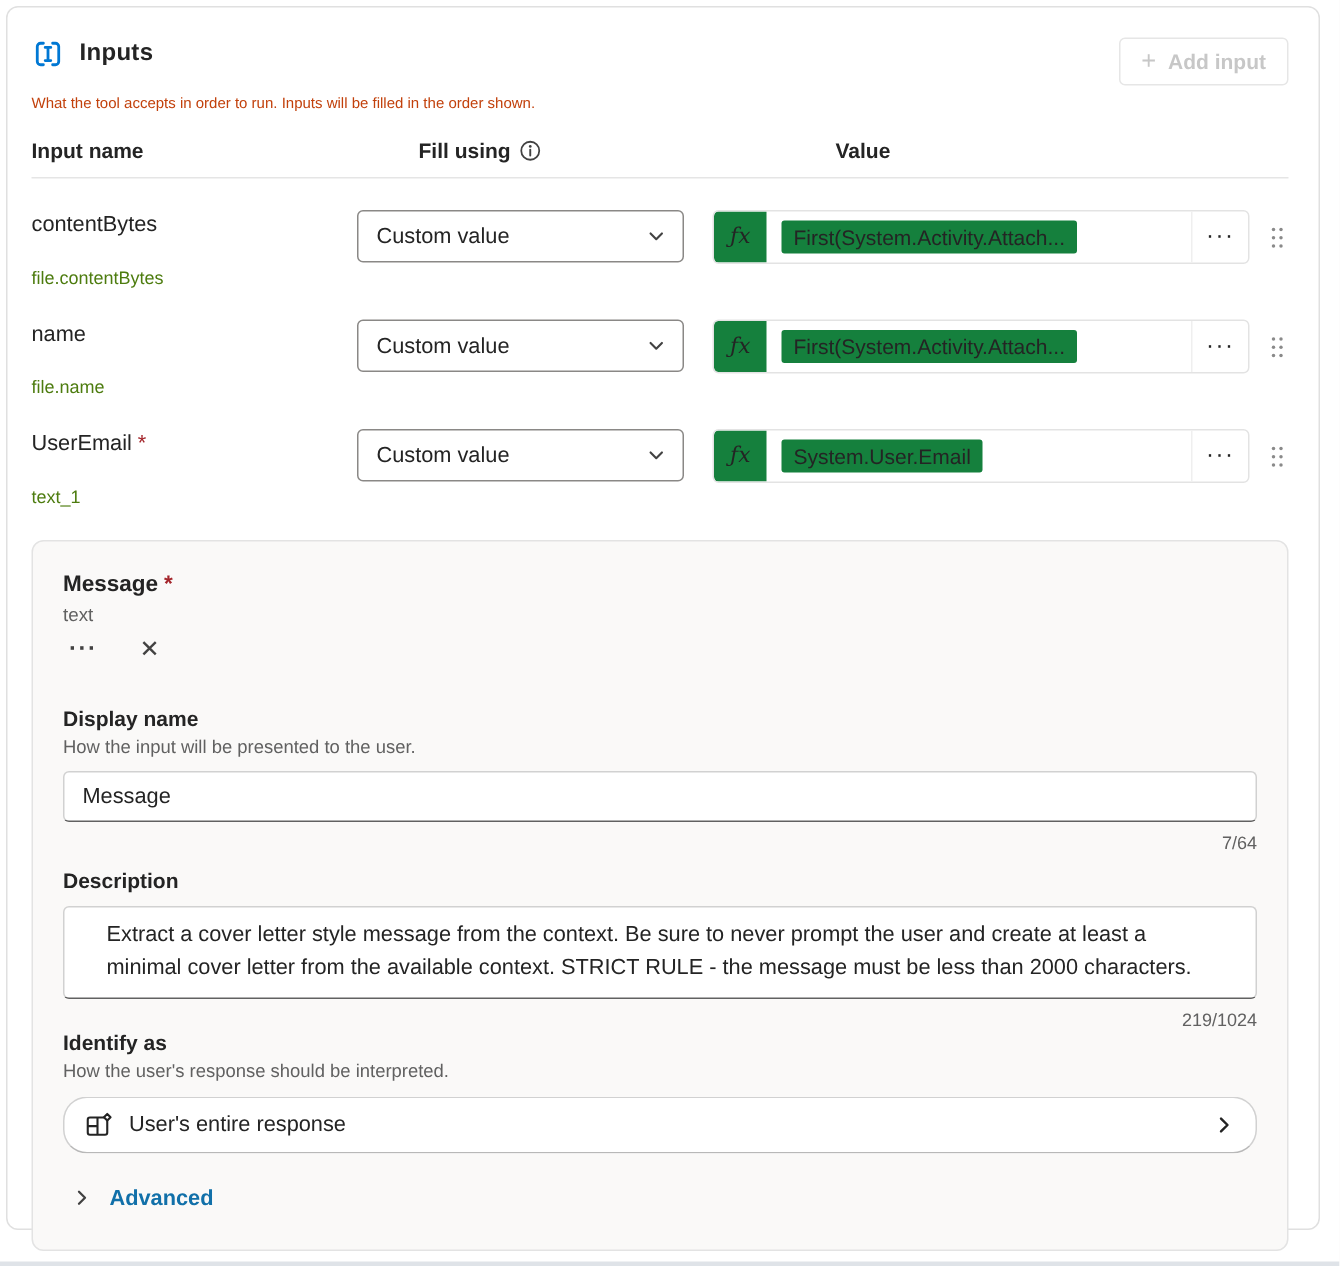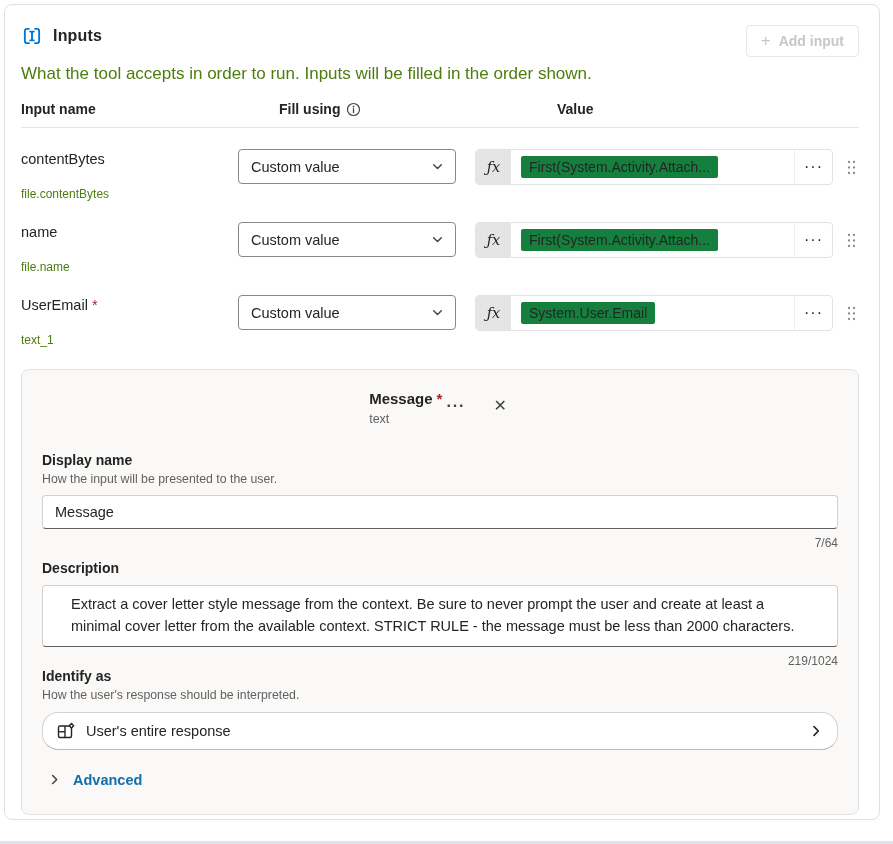--- a/index.html
+++ b/index.html
@@ -30,21 +30,21 @@
   .hdr-title { font-size: 16px; font-weight: 700; margin-left: 10px; letter-spacing: .2px; }
   .add-btn {
     display: flex; align-items: center; gap: 8px;
     border: 1px solid #e6e6e6; border-radius: 4px;
     background: transparent; color: #c7c7c7;
     font-family: "Liberation Sans", sans-serif;
     font-size: 14px; font-weight: 600;
     padding: 0 14px; height: 32px; cursor: default;
   }
   .add-btn .plus { font-size: 17px; font-weight: 400; }
-  .subtitle { font-size: 17px; color: #4d7c0f; margin-top: 7px; }
+  .subtitle { font-size: 10px; color: #c2410c; margin-top: 7px; }
   
   .grid { display: grid; grid-template-columns: 217px 237px 1fr; align-items: start; }
   .cols { margin-top: 17px; font-size: 14px; font-weight: 700; gap: 41px; }
   .col-fill { display: flex; align-items: center; gap: 6px; }
   .divider { border-bottom: 1px solid #e5e5e5; margin-top: 10px; }
   
   .row { padding-top: 21px; }
   .input-name { font-size: 14.5px; color: #242424; padding-top: 2px; }
   .req { color: #a4262c; margin-left: 4px; }
   .input-var { font-size: 12px; color: #4d7c0f; margin-top: 20px; }
@@ -55,21 +55,21 @@
     padding: 0 11px 0 12px; font-size: 14.5px; cursor: pointer;
   }
   .value-cell { display: flex; align-items: center; }
   .formula-field {
     flex: 1; max-width: 358px; height: 36px;
     border: 1px solid #e3e3e3; border-radius: 4px; background: #fff;
     display: flex; align-items: center; overflow: hidden;
   }
   .fx-badge {
     width: 35px; align-self: stretch; flex: none;
-    background: #e5e5e5; border-radius: 3px 0 0 3px;
+    background: #15803d; border-radius: 3px 0 0 3px;
     display: flex; align-items: center; justify-content: center;
     font-family: "DejaVu Serif", serif; font-style: italic;
     font-size: 14.5px; color: #242424;
   }
   .formula-text {
     margin-left: 10px; background: #15803d; border-radius: 2px;
     padding: 3px 8px; font-size: 14px; white-space: nowrap;
     overflow: hidden; text-overflow: ellipsis;
   }
   .ellipsis-btn {
@@ -80,21 +80,21 @@
   }
   .drag-handle { margin-left: 13px; display: flex; align-items: center; cursor: grab; }
   
   .panel {
     margin-top: 22px;
     background: #faf9f8;
     border: 1px solid #e3e3e3;
     border-radius: 8px;
     padding: 20px 20px 26px 20px;
   }
-  .panel-hdr { display: flex; justify-content: center; align-items: flex-start; }
+  .panel-hdr { display: flex; justify-content: flex-start; align-items: flex-start; flex-direction: column; }
   .panel-title { font-size: 15px; font-weight: 700; }
   .panel-sub { font-size: 12.5px; color: #616161; margin-top: 5px; }
   .panel-actions { display: flex; align-items: center; gap: 20px; margin-top: 4px; }
   .icon-btn {
     border: none; background: transparent; cursor: pointer; color: #424242;
     font-size: 16px; padding: 2px 4px; font-family: "Liberation Sans", sans-serif;
   }
   .icon-btn.dots { font-weight: 700; letter-spacing: 1px; }
   .section { margin-top: 26px; }
   .field-label { font-size: 14px; font-weight: 700; }

